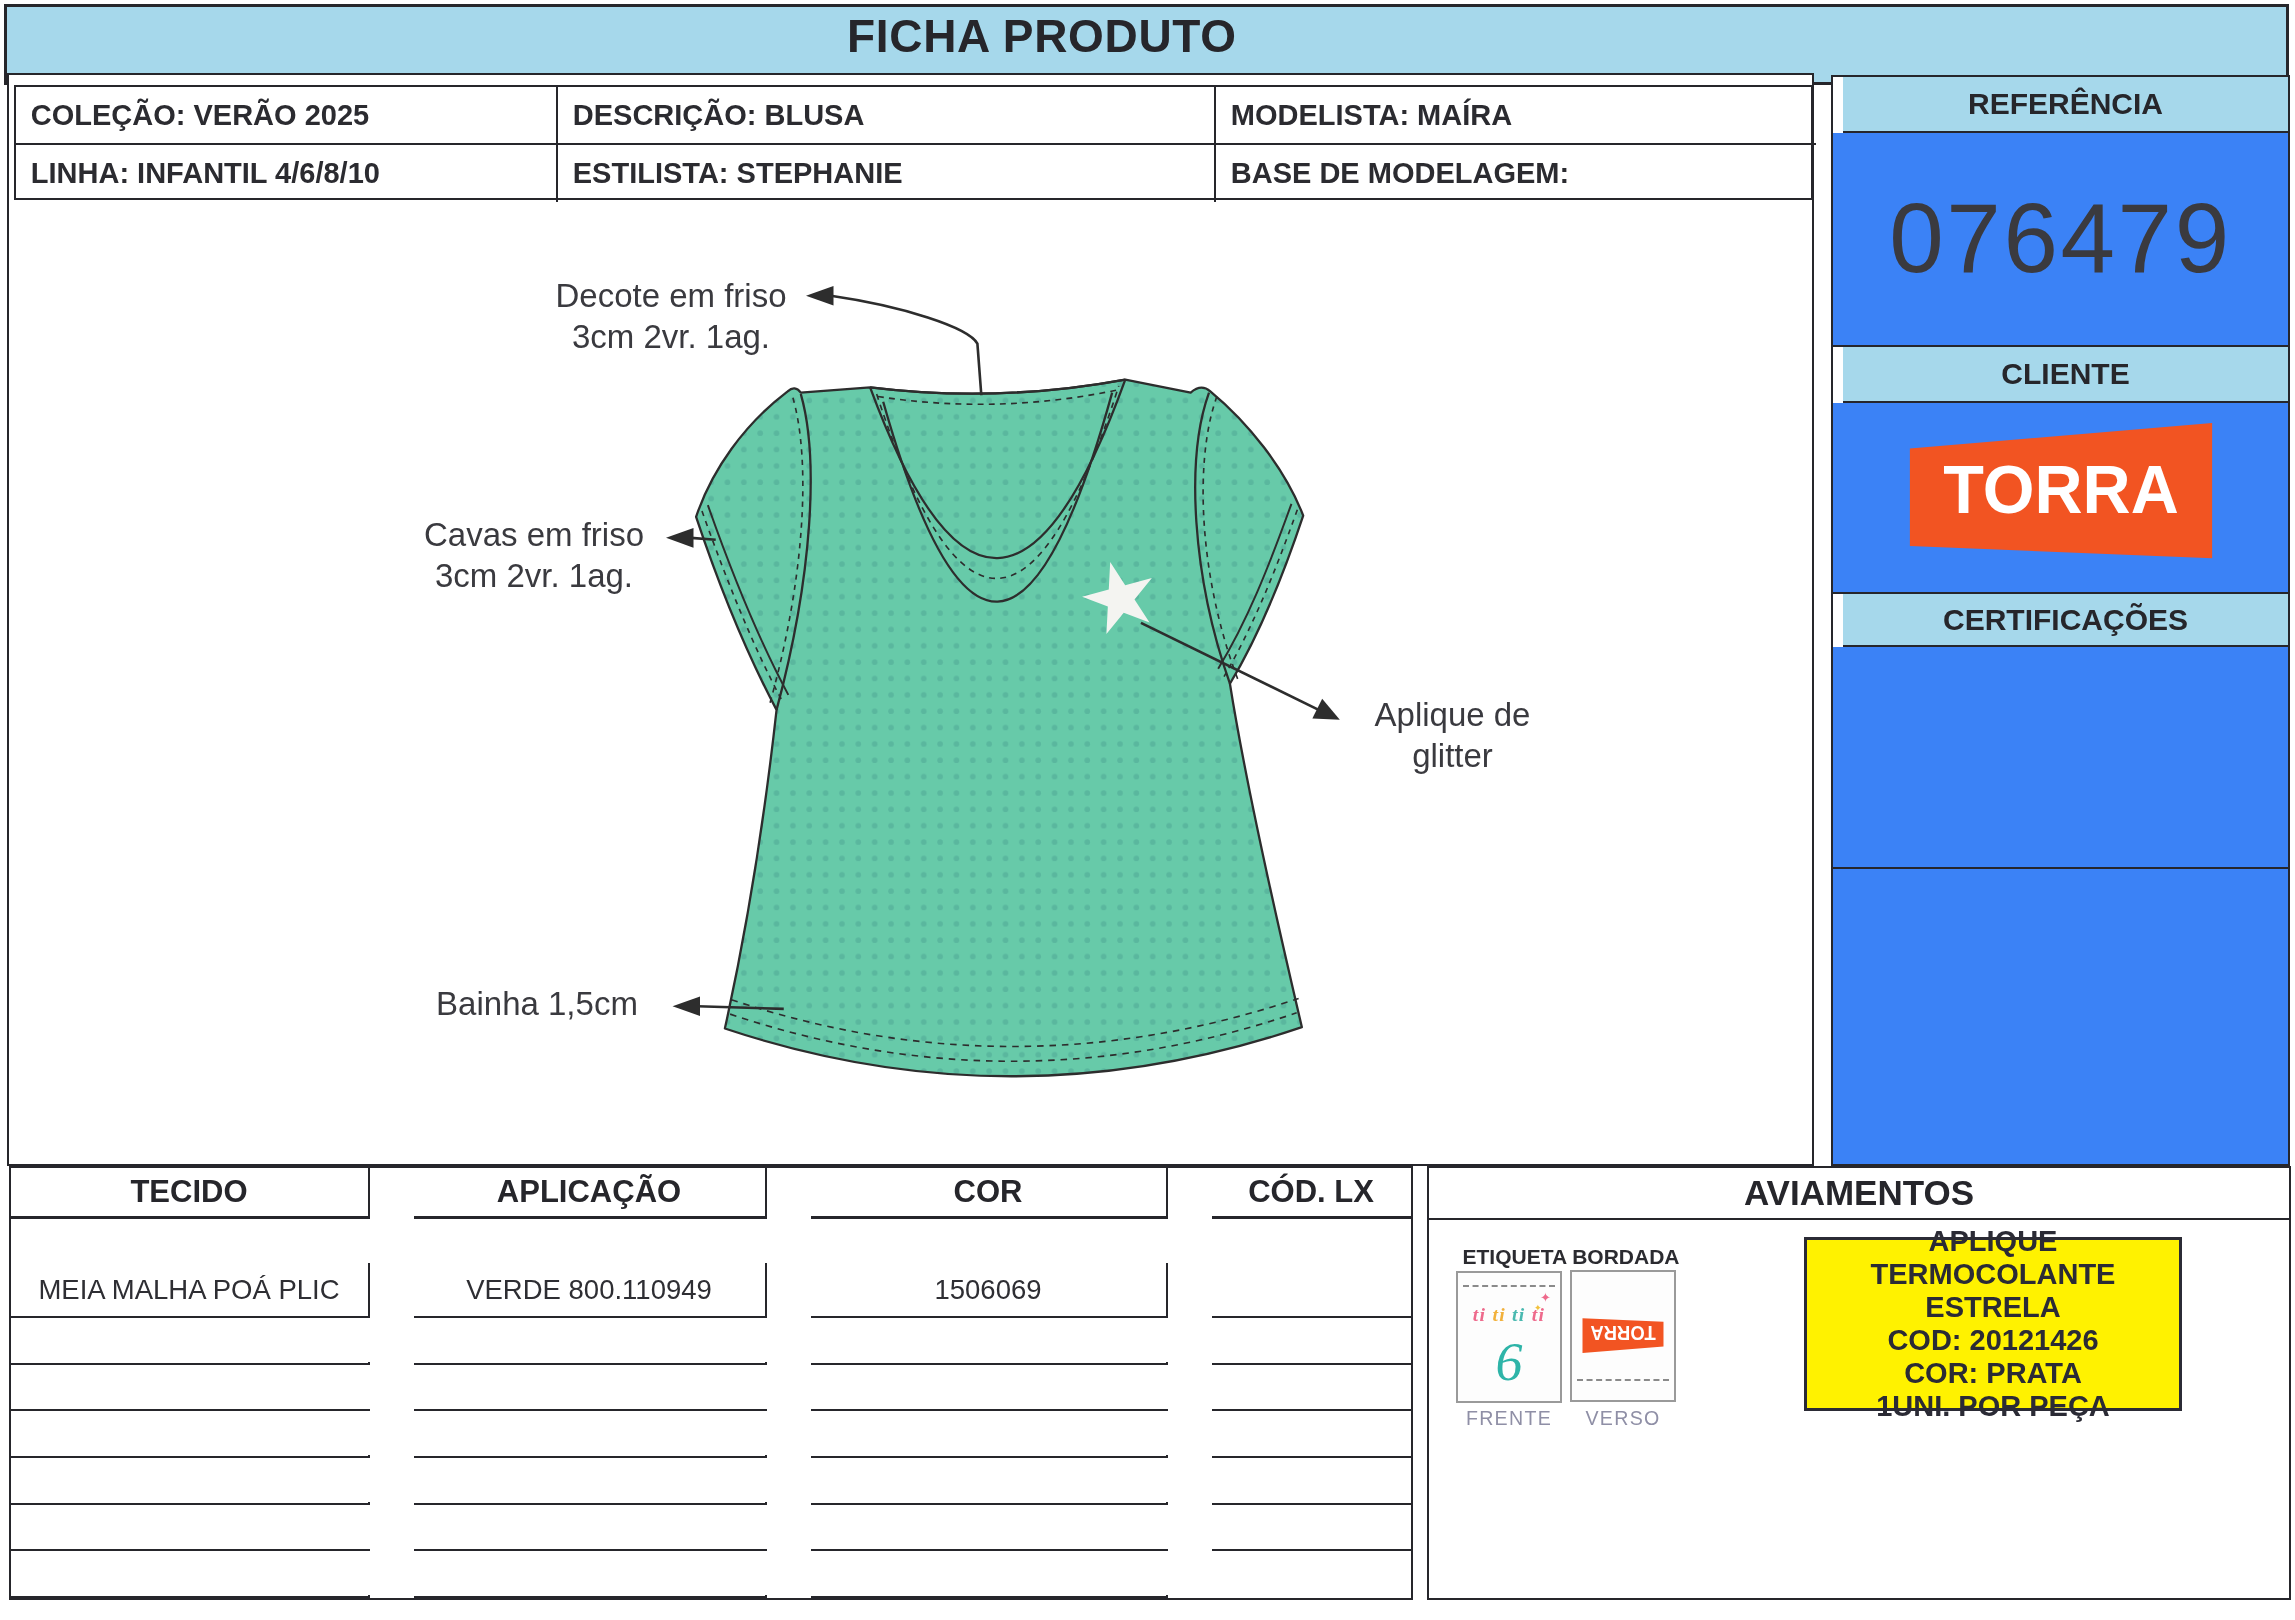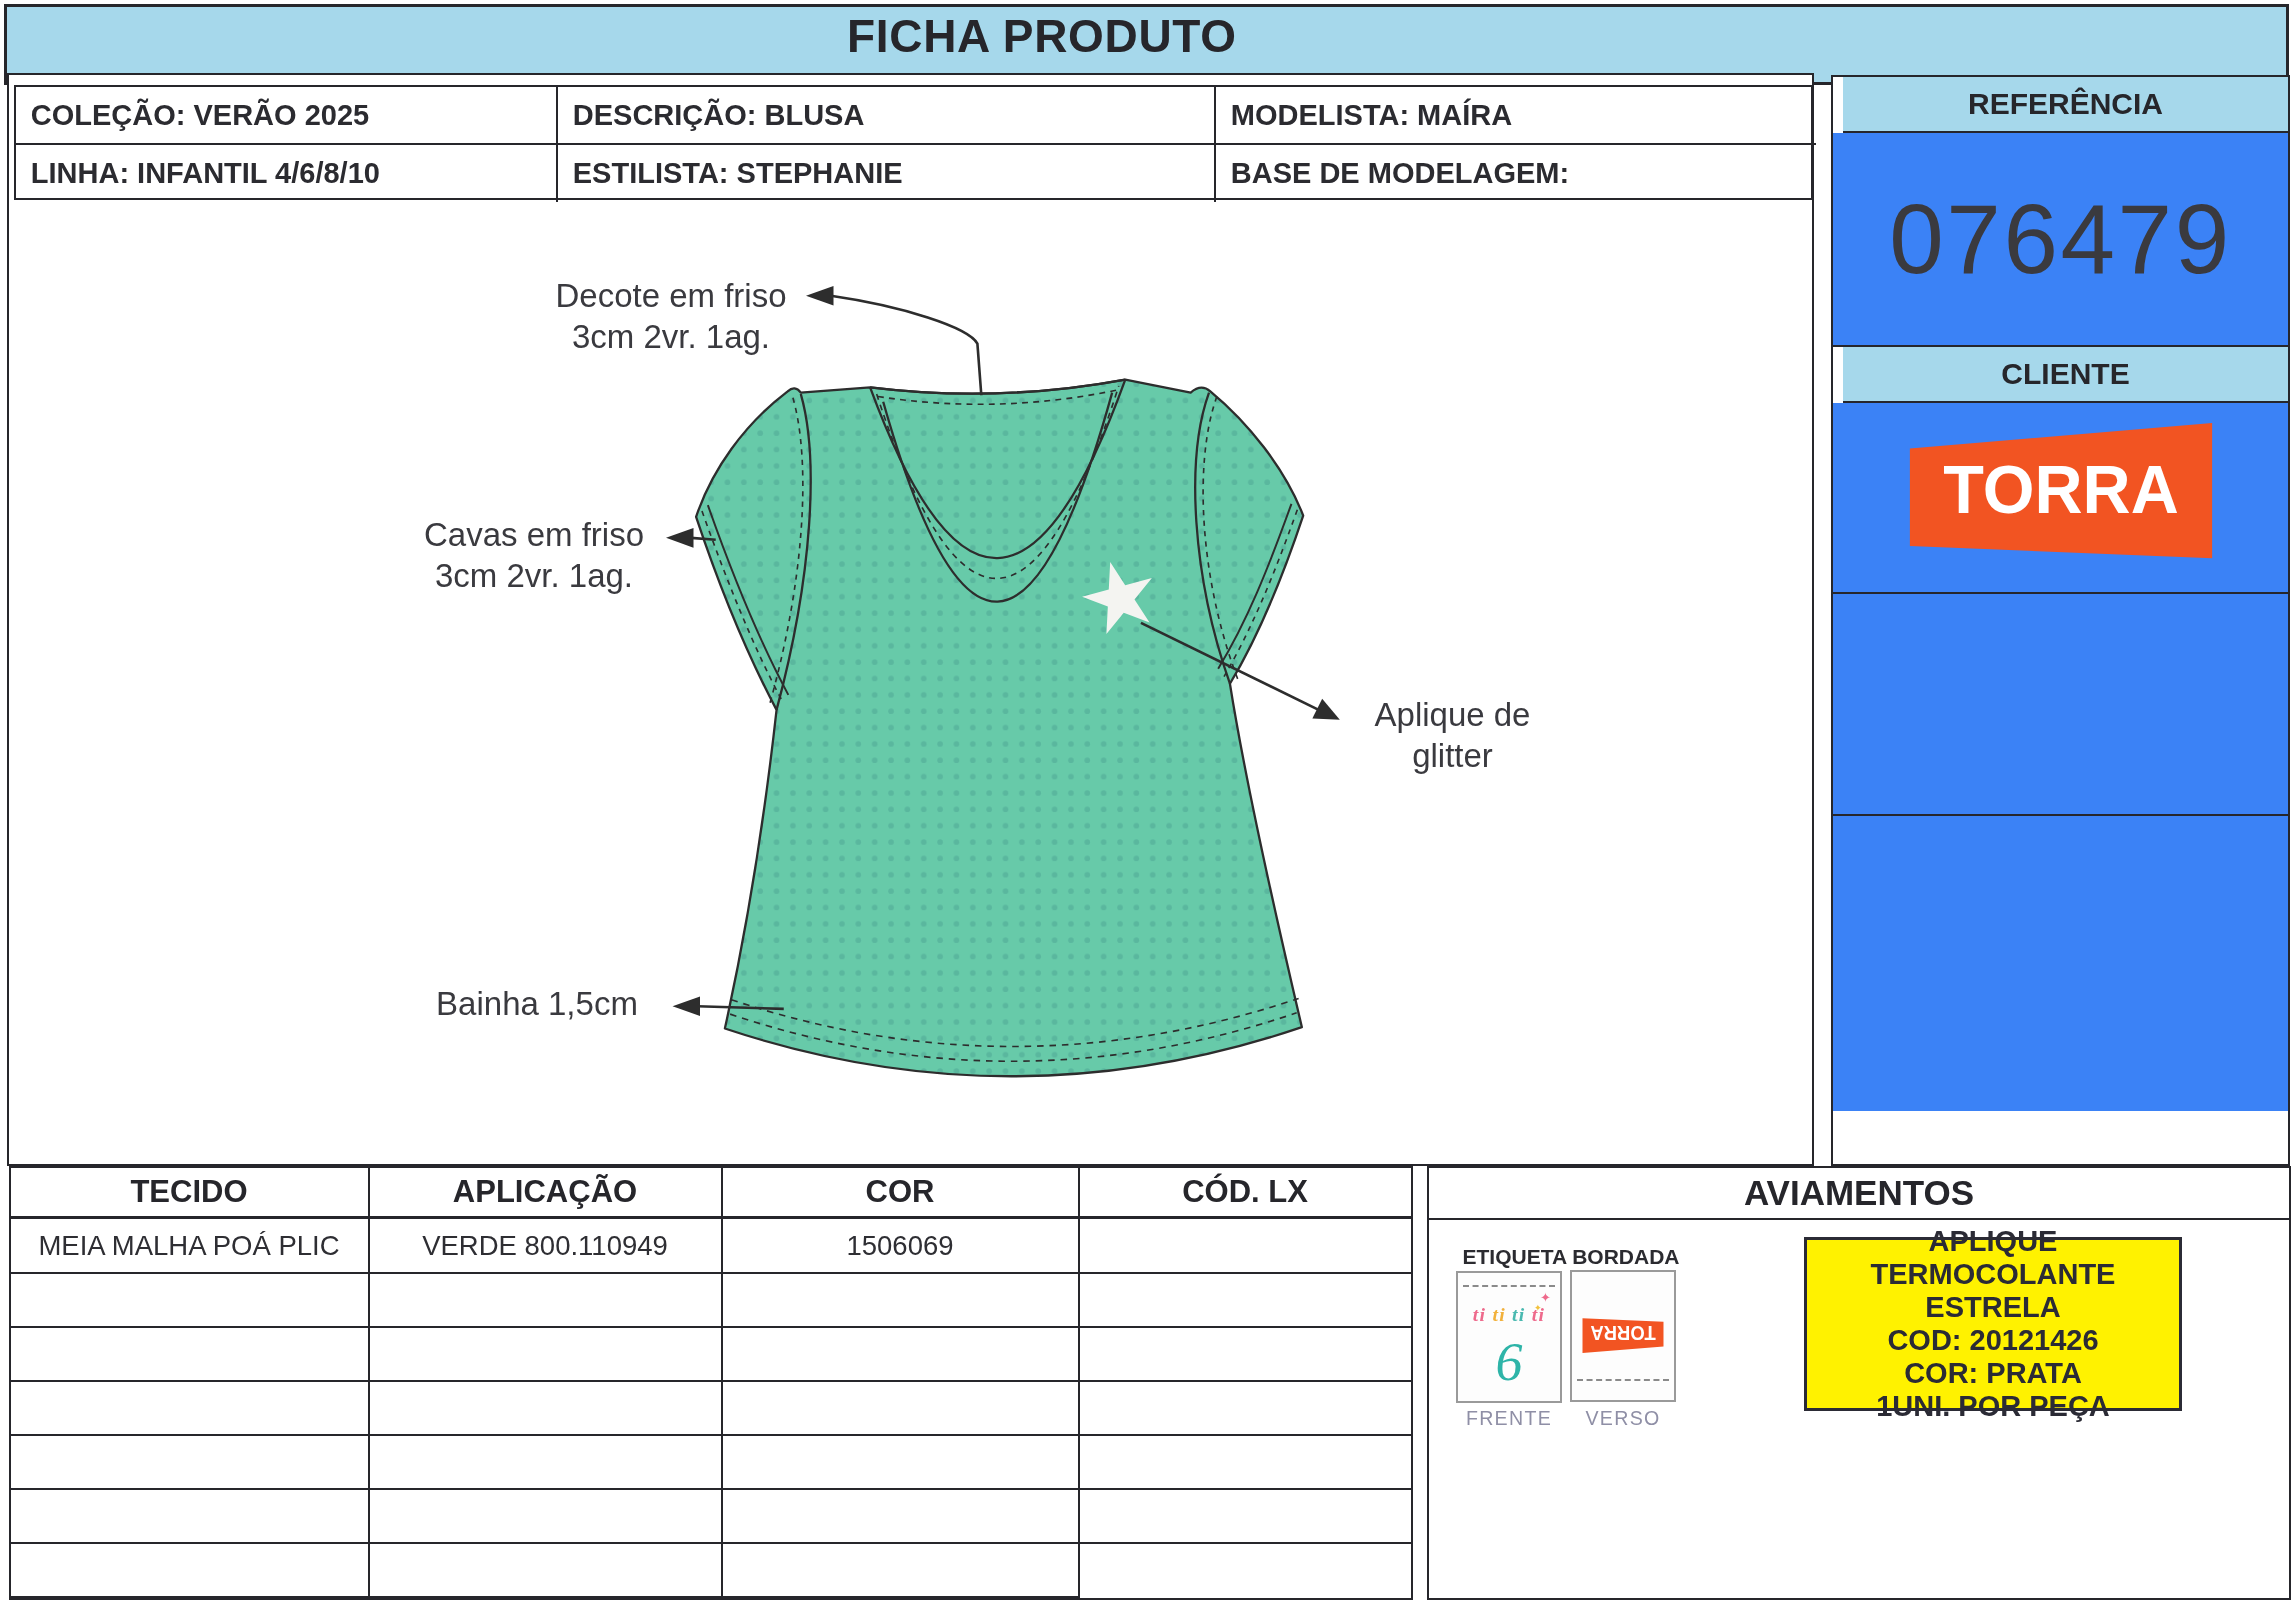--- a/index.html
+++ b/index.html
@@ -53,21 +53,21 @@
   .logo-wrap{display:flex;align-items:center;justify-content:center;height:100%;}
   
   .note{
     position:absolute;text-align:center;font-size:33px;line-height:41px;color:#3a3a3f;
   }
   
   .spec-table{
     position:absolute;left:8.5px;top:1166px;width:1404px;height:434px;
     display:grid;grid-template-columns:359px 353px 357px 1fr;
     grid-template-rows:51px 55px repeat(6,1fr);
-    border:2.6px solid #26262b;box-sizing:border-box;background:#fff;
+    border:2.6px solid #26262b;box-sizing:border-box;background:#fff;gap:44px;
   }
   .spec-cell{
     border-right:2px solid #26262b;border-bottom:2px solid #26262b;
     display:flex;align-items:center;justify-content:center;
     box-sizing:border-box;overflow:hidden;white-space:nowrap;
   }
   .spec-cell.hdr{font-size:31px;font-weight:bold;border-bottom:3.3px solid #26262b;color:#26262b;}
   .spec-cell.val{font-size:27.5px;color:#2e2e33;}
   .spec-cell:nth-child(4n){border-right:none;}
   
@@ -139,20 +139,21 @@
     </div>
     <div class="sb-head" style="height:56px;">CLIENTE</div>
     <div class="sb-box" style="height:191px;">
       <div class="logo-wrap">
         <svg width="314" height="151" viewBox="0 0 480 230">
           <polygon points="9,40 471,1 471,208 9,189" fill="#f25422"></polygon>
           <text x="240" y="138" text-anchor="middle" font-family="Liberation Sans, sans-serif" font-size="104" font-weight="bold" fill="#ffffff" textLength="360" lengthAdjust="spacingAndGlyphs">TORRA</text>
         </svg>
       </div>
     </div>
+    <div class="sb-head" style="height:54px;">CERTIFICAÇÕES</div>
     <div class="sb-box" style="height:222px;"></div>
     <div class="sb-box" style="height:295px;border-bottom:none;"></div>
   </div>
 
   <svg class="draw-layer" width="2295" height="1620" viewBox="0 0 3508 2476">
     <defs>
       <pattern id="dots" width="25" height="25" patternUnits="userSpaceOnUse">
         <rect width="25" height="25" fill="#67caa9"></rect>
         <circle cx="12" cy="12" r="4.3" fill="#55b09a" opacity="0.75"></circle>
       </pattern>

